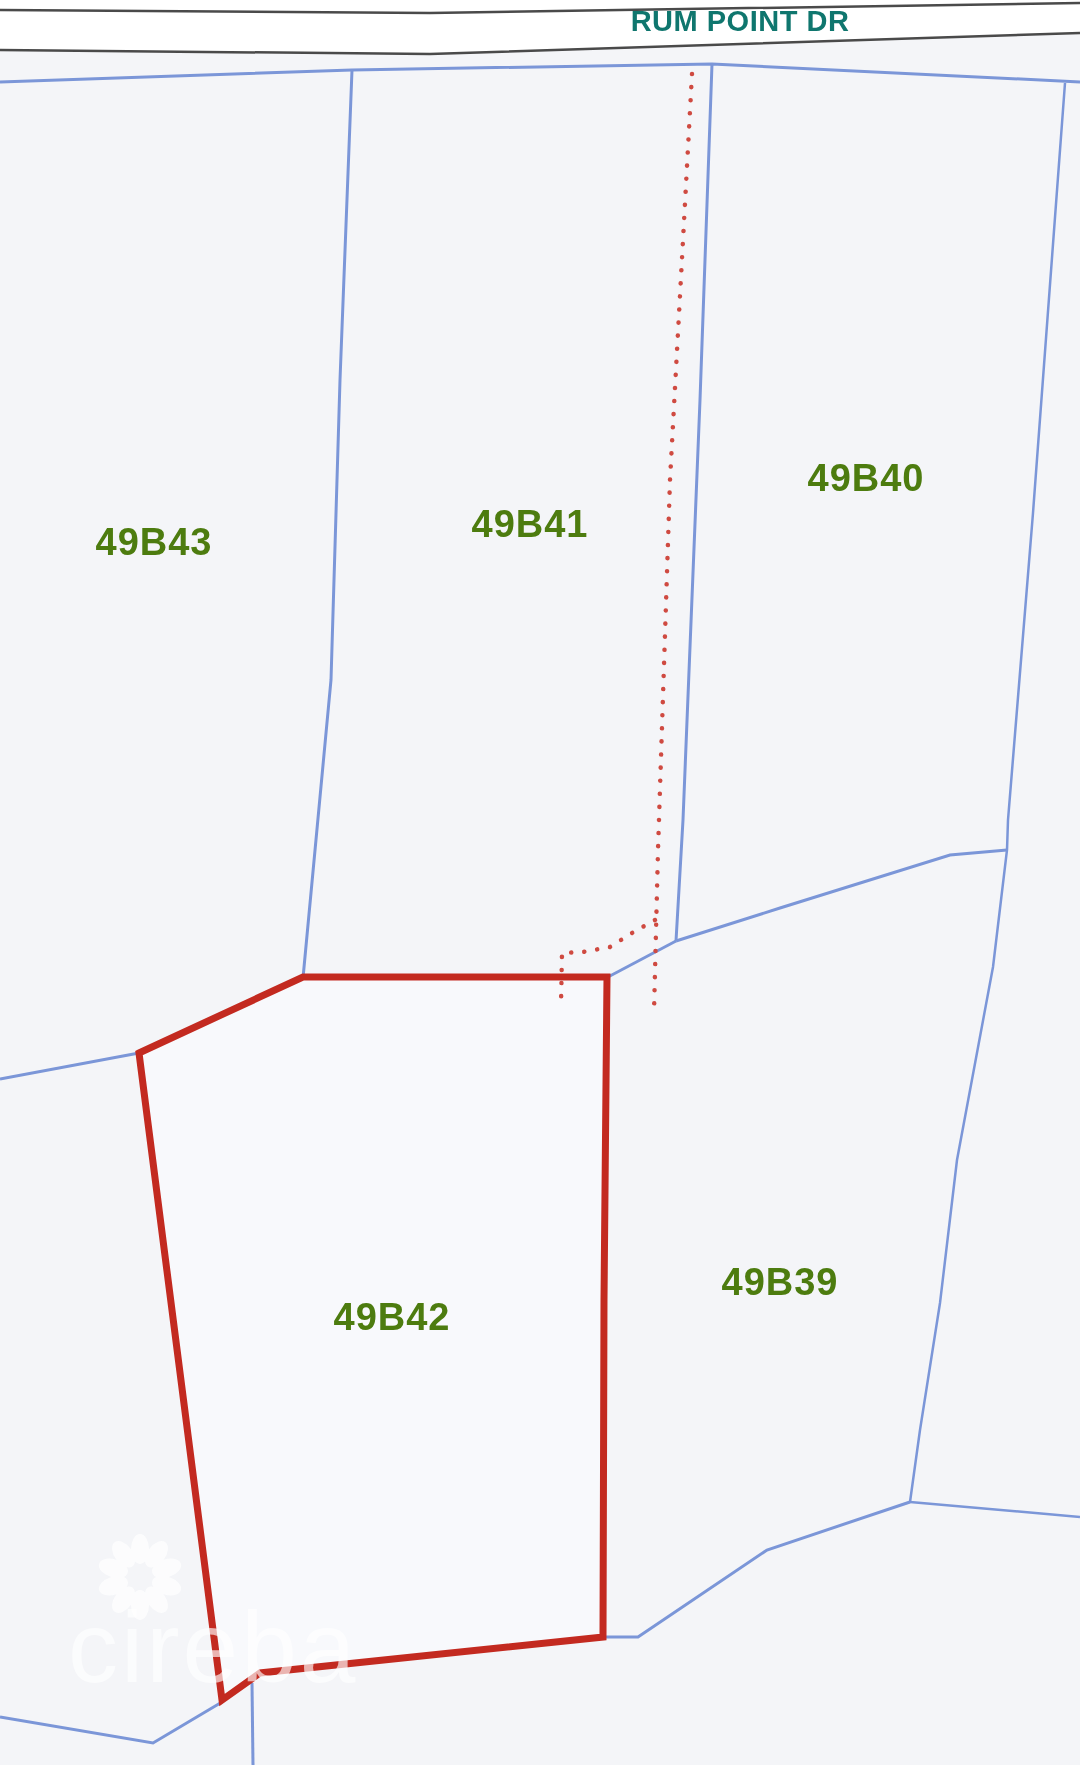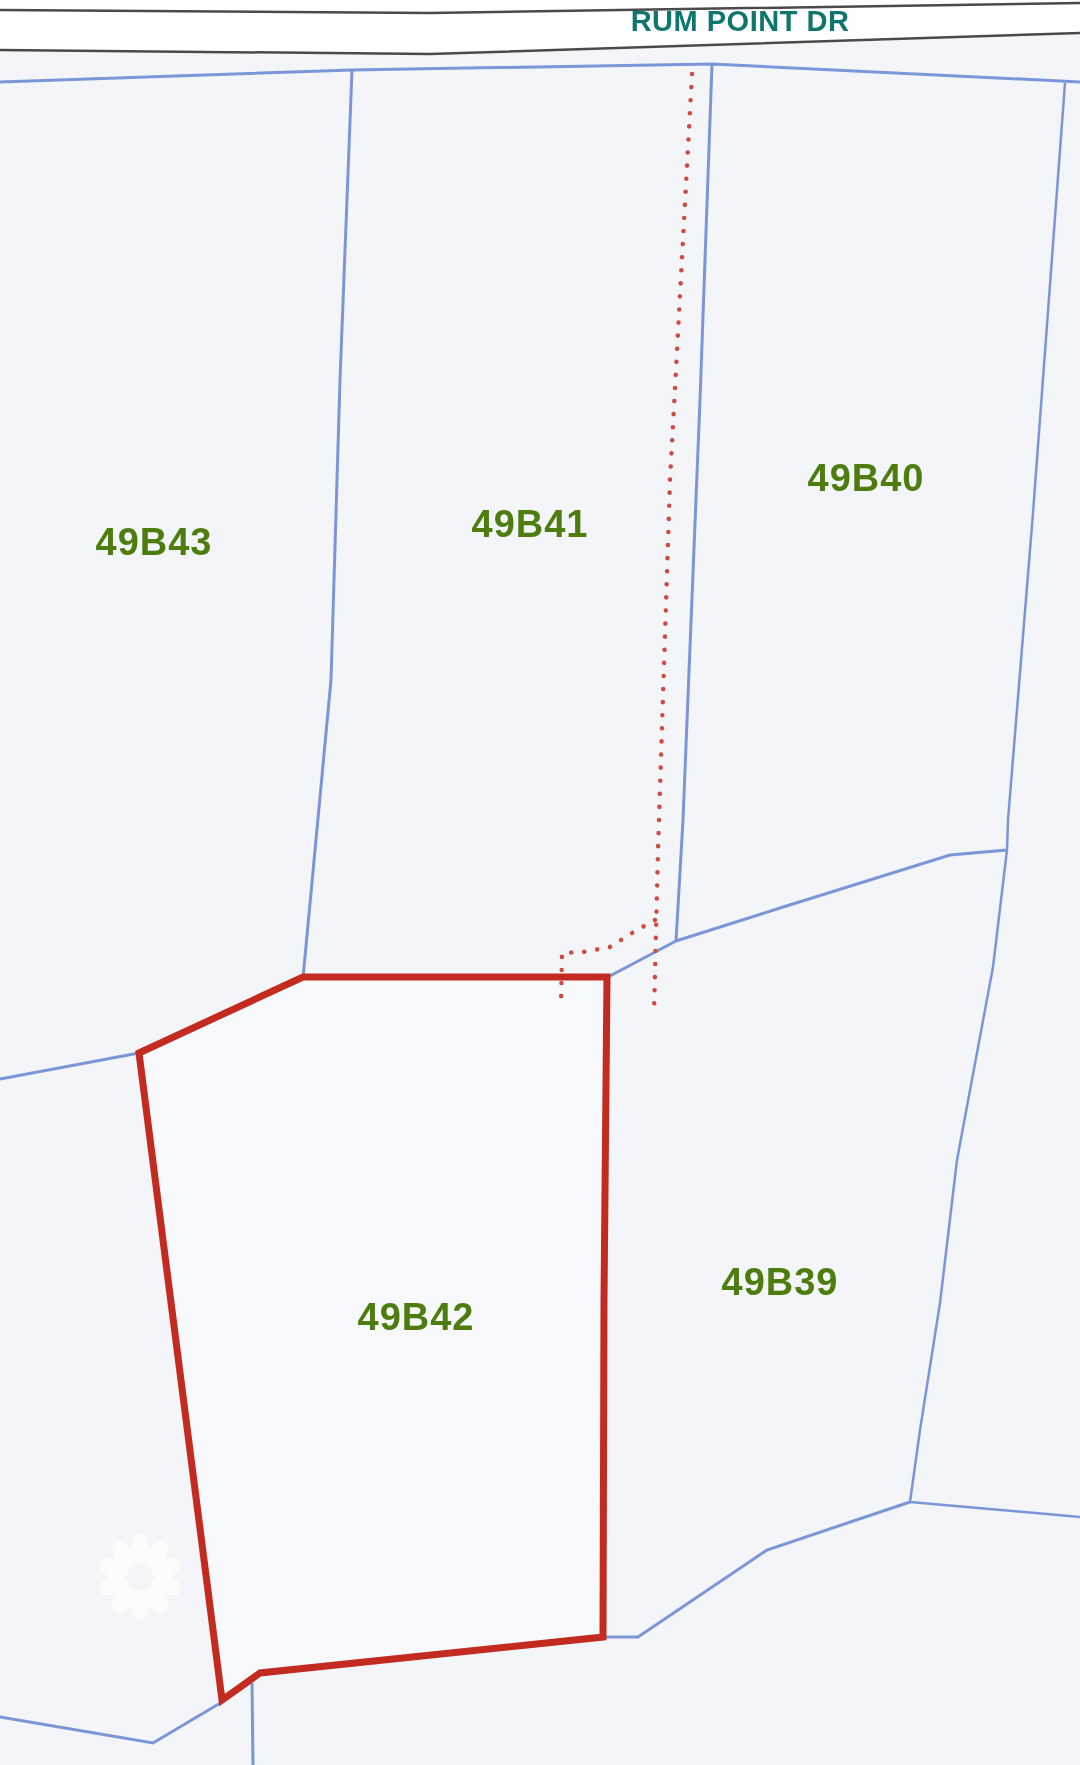--- a/index.html
+++ b/index.html
@@ -68,16 +68,17 @@
       <ellipse cx="123.5" cy="1554.3" rx="9" ry="15" transform="rotate(324 123.5 1554.3)" fill="#ffffff"></ellipse>
     </g>
   </svg>
 
   <div class="road-label" style="left:740px;top:21px;">RUM POINT DR</div>
 
   <div class="map-label" style="left:154px;top:542px;text-align:right;">49B43</div>
   <div class="map-label" style="left:492px;top:524px;margin-left:38px;">49B41</div>
   <div class="map-label" style="left:866px;top:478px;">49B40</div>
   <div class="map-label" style="left:780px;top:1282px;">49B39</div>
-  <div class="map-label" style="left:416px;top:1317px;text-align:right;">49B42</div>
+  <div class="map-label" style="left:392px;top:1317px;text-align:right;">49B42</div>
 
+  <div class="watermark-text">cireba</div>
 
 </div>
 
 </body></html>

